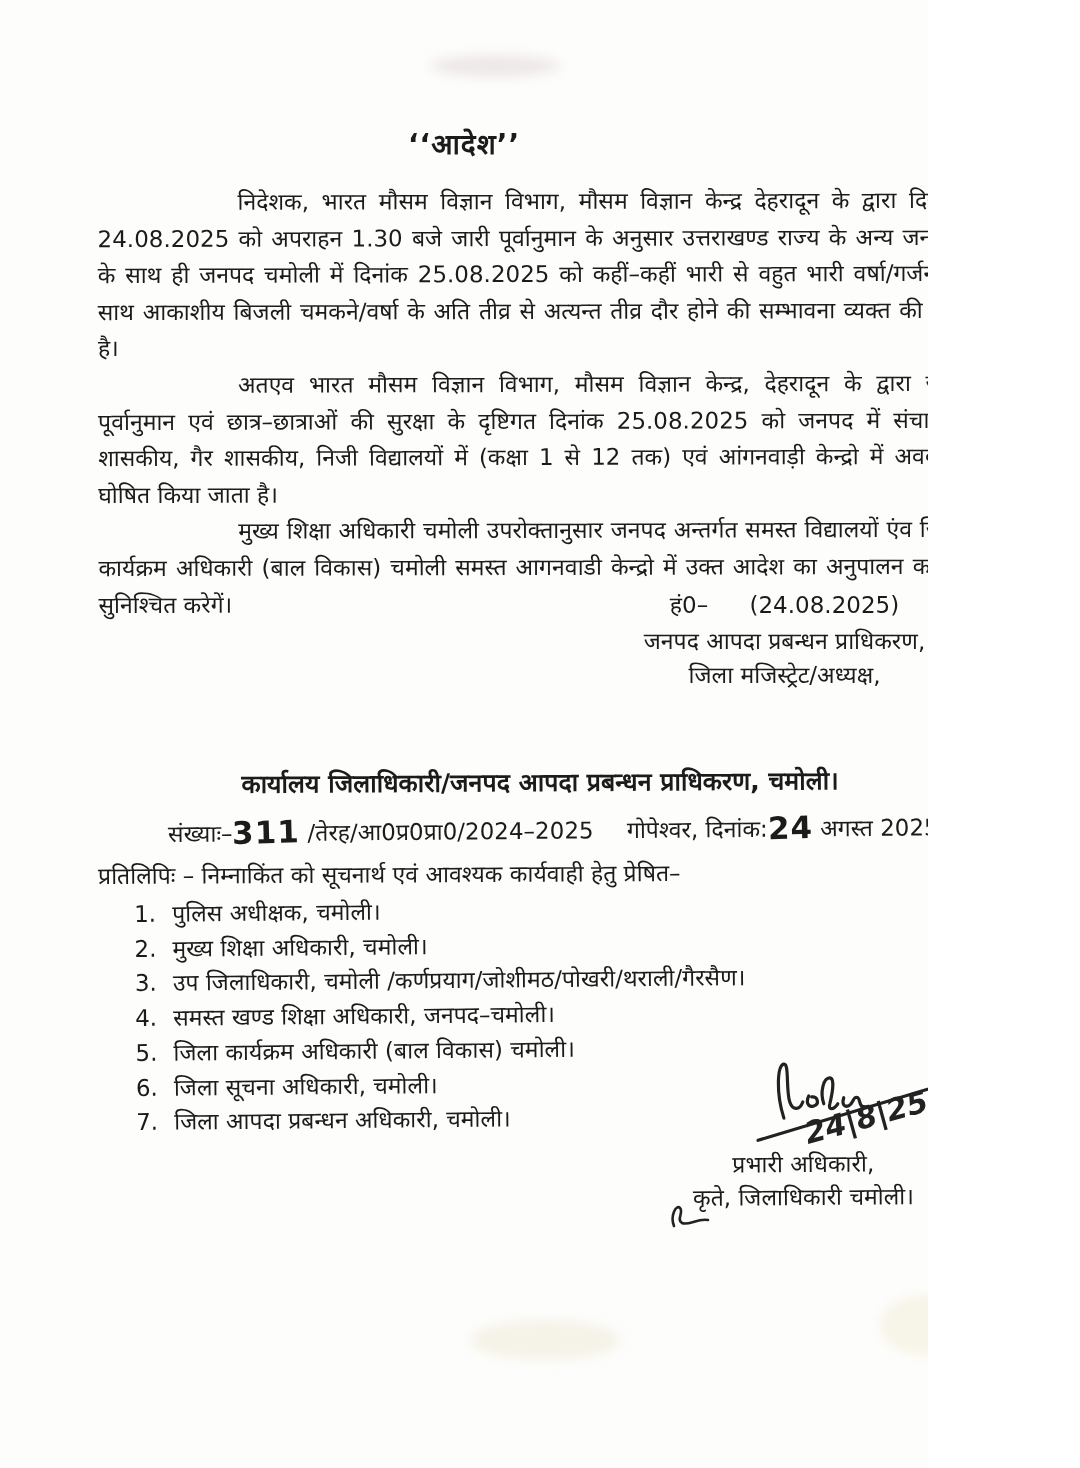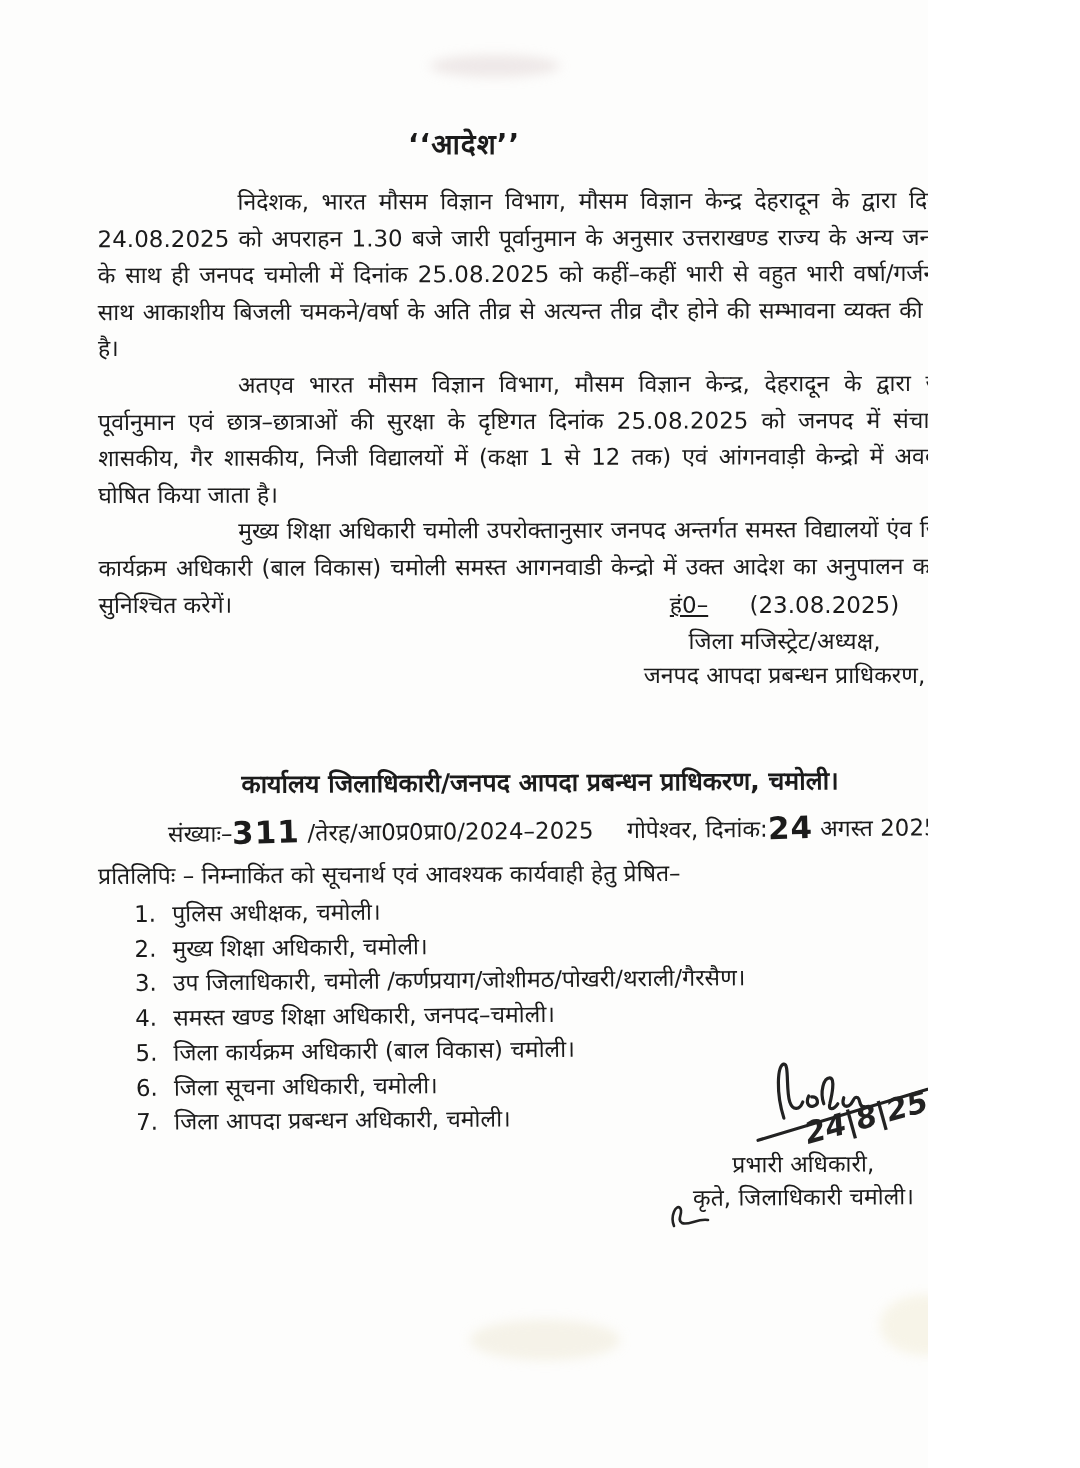--- a/index.html
+++ b/index.html
@@ -26,21 +26,21 @@
     transform:rotate(-0.15deg);
   }
   .body-text p { margin:0; text-indent:140px; }
 
   
   .issuer {
     position:absolute; top:588px; left:612px; width:345px;
     text-align:center; font-size:23px; line-height:34.5px;
   }
   .issuer .sig-row { margin-bottom:1px; }
-  .issuer .sig-prefix { margin-right:34px;text-decoration:underline; }
+  .issuer .sig-prefix { margin-right:34px; }
 
   
   .office-heading {
     position:absolute; top:764px; left:0; width:1080px;
     text-align:center; font-size:25px; font-weight:bold;
     transform:rotate(-0.35deg);
   }
 
   
   .ref-line {
@@ -100,24 +100,24 @@
 
   <div class="body-text">
     <p>निदेशक, भारत मौसम विज्ञान विभाग, मौसम विज्ञान केन्द्र देहरादून के द्वारा दिनांक 24.08.2025 को अपराहन 1.30 बजे जारी पूर्वानुमान के अनुसार उत्तराखण्ड राज्य के अन्य जनपदों के साथ ही जनपद चमोली में दिनांक 25.08.2025 को कहीं–कहीं भारी से वहुत भारी वर्षा/गर्जन के साथ आकाशीय बिजली चमकने/वर्षा के अति तीव्र से अत्यन्त तीव्र दौर होने की सम्भावना व्यक्त की गयी है।</p>
     <p>अतएव भारत मौसम विज्ञान विभाग, मौसम विज्ञान केन्द्र, देहरादून के द्वारा जारी पूर्वानुमान एवं छात्र–छात्राओं की सुरक्षा के दृष्टिगत दिनांक 25.08.2025 को जनपद में संचालित शासकीय, गैर शासकीय, निजी विद्यालयों में (कक्षा 1 से 12 तक) एवं आंगनवाड़ी केन्द्रो में अवकाश घोषित किया जाता है।</p>
     <p>मुख्य शिक्षा अधिकारी चमोली उपरोक्तानुसार जनपद अन्तर्गत समस्त विद्यालयों एंव जिला कार्यक्रम अधिकारी (बाल विकास) चमोली समस्त आगनवाडी केन्द्रो में उक्त आदेश का अनुपालन कराना सुनिश्चित करेगें।</p>
   </div>
 
   <div class="issuer">
     <div class="sig-row">
       <span class="sig-prefix">हं0–</span>
-      <span>(23.08.2025)</span>
+      <span>(24.08.2025)</span>
     </div>
+    <div>जनपद आपदा प्रबन्धन प्राधिकरण,</div>
     <div>जिला मजिस्ट्रेट/अध्यक्ष,</div>
-    <div>जनपद आपदा प्रबन्धन प्राधिकरण,</div>
   </div>
 
   <div class="office-heading">कार्यालय जिलाधिकारी/जनपद आपदा प्रबन्धन प्राधिकरण, चमोली।</div>
 
   <div class="ref-line">
     <span>संख्याः–</span><span class="hand-num">311</span>
     <span>/तेरह/आ0प्र0प्रा0/2024–2025</span><span class="ref-gap"></span>
     <span>गोपेश्वर, दिनांक:</span><span class="hand-num">24</span>
     <span>अगस्त 2025</span>
   </div>

